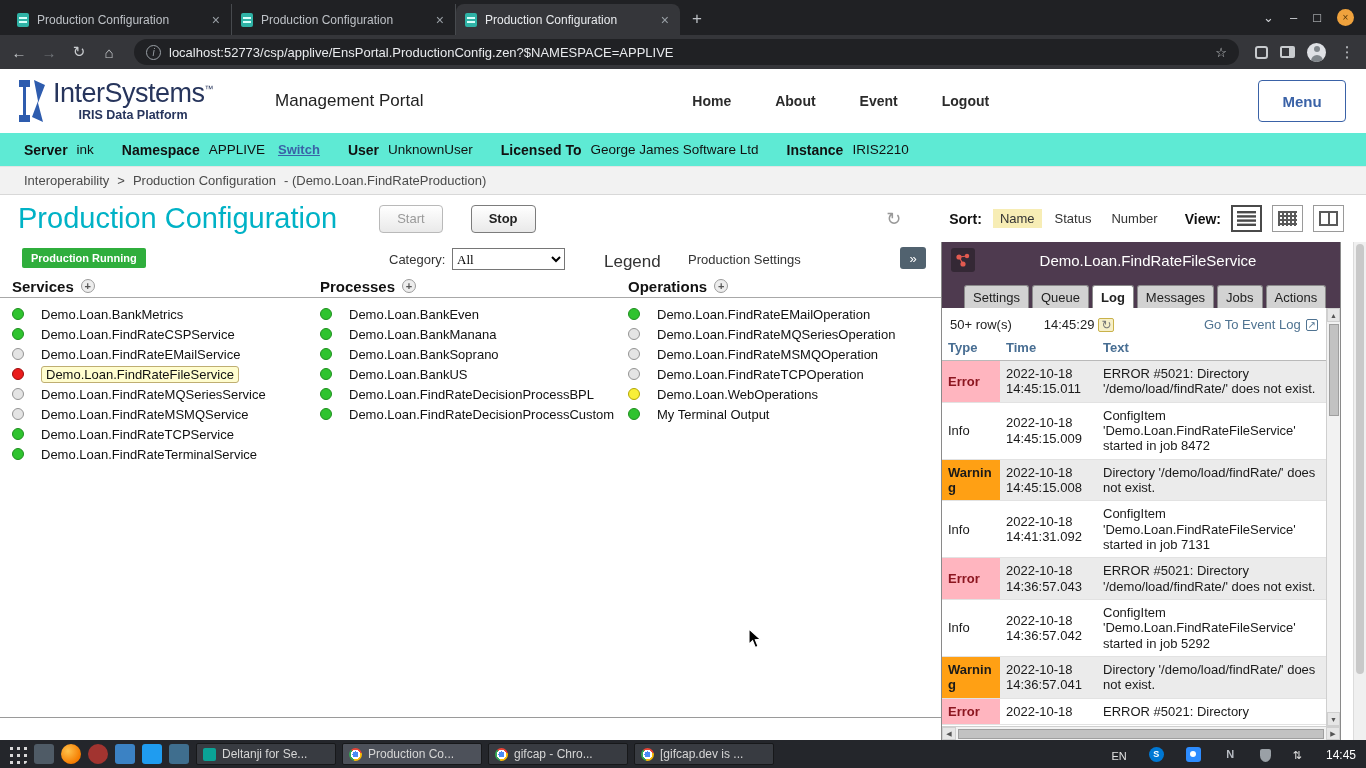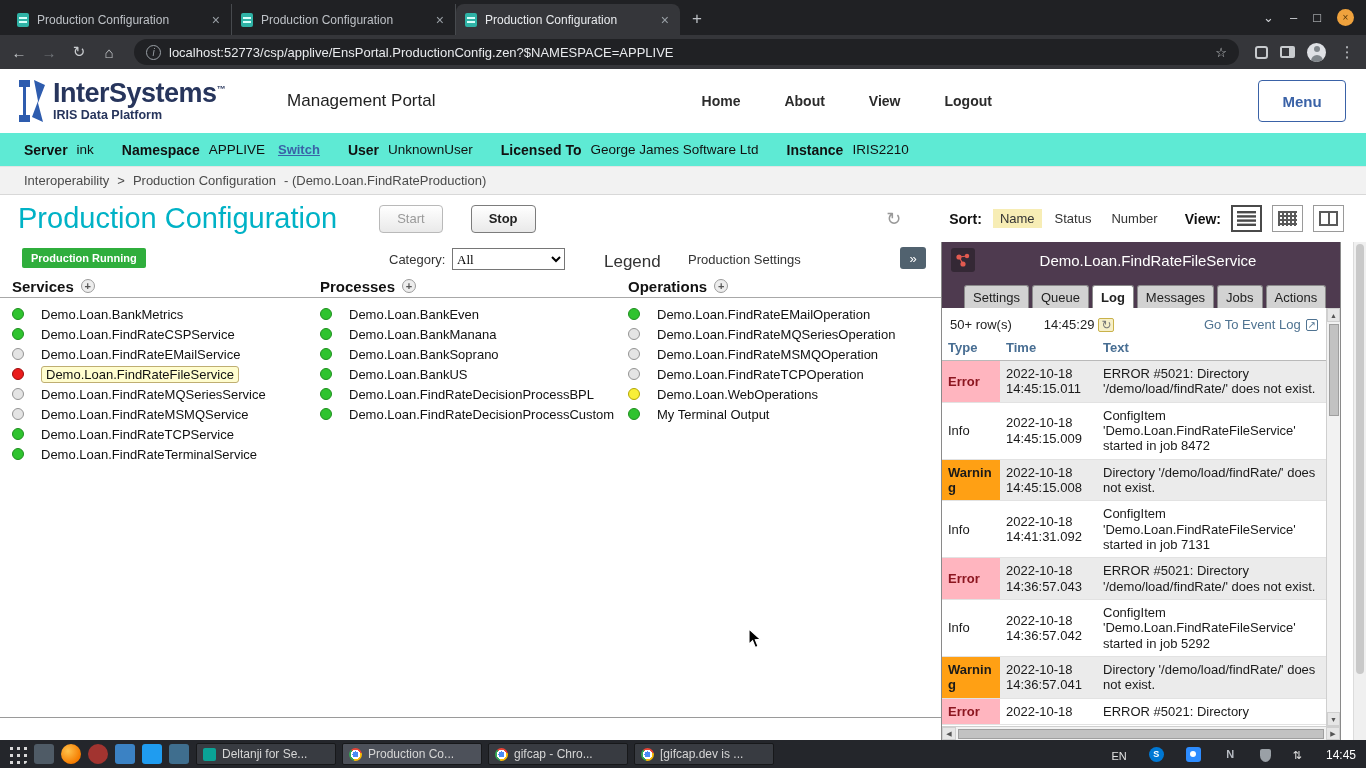--- a/index.html
+++ b/index.html
@@ -30,23 +30,23 @@
   .sidebar-ico{width:15px;height:12px;border:2px solid #c8cbce;border-radius:2px;position:relative}
   .sidebar-ico:after{content:"";position:absolute;right:0;top:0;bottom:0;width:4px;background:#c8cbce}
   .avatar{width:19px;height:19px;border-radius:50%;background:#dfe1e5;position:relative;overflow:hidden}
   .avatar:before{content:"";position:absolute;top:3px;left:6.5px;width:6px;height:6px;border-radius:50%;background:#80868b}
   .avatar:after{content:"";position:absolute;bottom:-1px;left:3.5px;width:12px;height:8px;border-radius:6px 6px 0 0;background:#80868b}
 
   
   .portal-header{height:64px;background:#fff;display:flex;align-items:center;padding:0 18px}
   .logo{display:flex;align-items:center;gap:7px;cursor:pointer}
   .logo-text{line-height:1}
-  .logo-name{font-size:27px;font-weight:bold;color:#27355c;letter-spacing:-.5px}
+  .logo-name{font-size:27px;font-weight:normal;color:#27355c;letter-spacing:-.5px}
   .logo-name sup{font-size:9px}
-  .logo-sub{font-size:12.5px;color:#27355c;text-align:left;margin-top:2px;font-weight:bold}
+  .logo-sub{font-size:12.5px;color:#27355c;text-align:center;margin-top:2px;font-weight:bold}
   .portal-title{font-size:17px;color:#222;margin-left:62px}
   .portal-nav{display:flex;gap:44px;margin-left:auto;font-size:14px;font-weight:bold;color:#2b2b2b}
   .portal-nav span{cursor:pointer}
   .menu-button{margin-left:auto;margin-right:2px;width:88px;height:42px;border:1px solid #3a62a7;border-radius:4px;color:#3a62a7;font-size:15px;display:flex;align-items:center;justify-content:center;font-weight:bold;cursor:pointer}
 
   .info-row{height:33px;display:flex;align-items:center;padding:0 24px;font-size:13.5px;color:#111}
   .ig{display:flex;align-items:center;gap:9px;margin-right:28px}
   .ig b{font-size:14px}
   .switch-link{color:#3a62a7;text-decoration:underline;font-weight:bold;font-size:13px;cursor:pointer;margin-left:4px}
 
@@ -211,21 +211,21 @@
       </svg>
       <div class="logo-text">
         <div class="logo-name"><span>InterSystems</span><sup>™</sup></div>
         <div class="logo-sub">IRIS Data Platform</div>
       </div>
     </div>
     <div class="portal-title">Management Portal</div>
     <div class="portal-nav">
         <span class="nav-link">Home</span>
         <span class="nav-link">About</span>
-        <span class="nav-link">View</span>
+        <span class="nav-link">Event</span>
         <span class="nav-link">Logout</span>
       </div>
     <div class="menu-button">Menu</div>
   </div>
 
   <div class="info-row">
     <span class="ig">
         <b>Server</b>
         <span>ink</span>
       </span>

